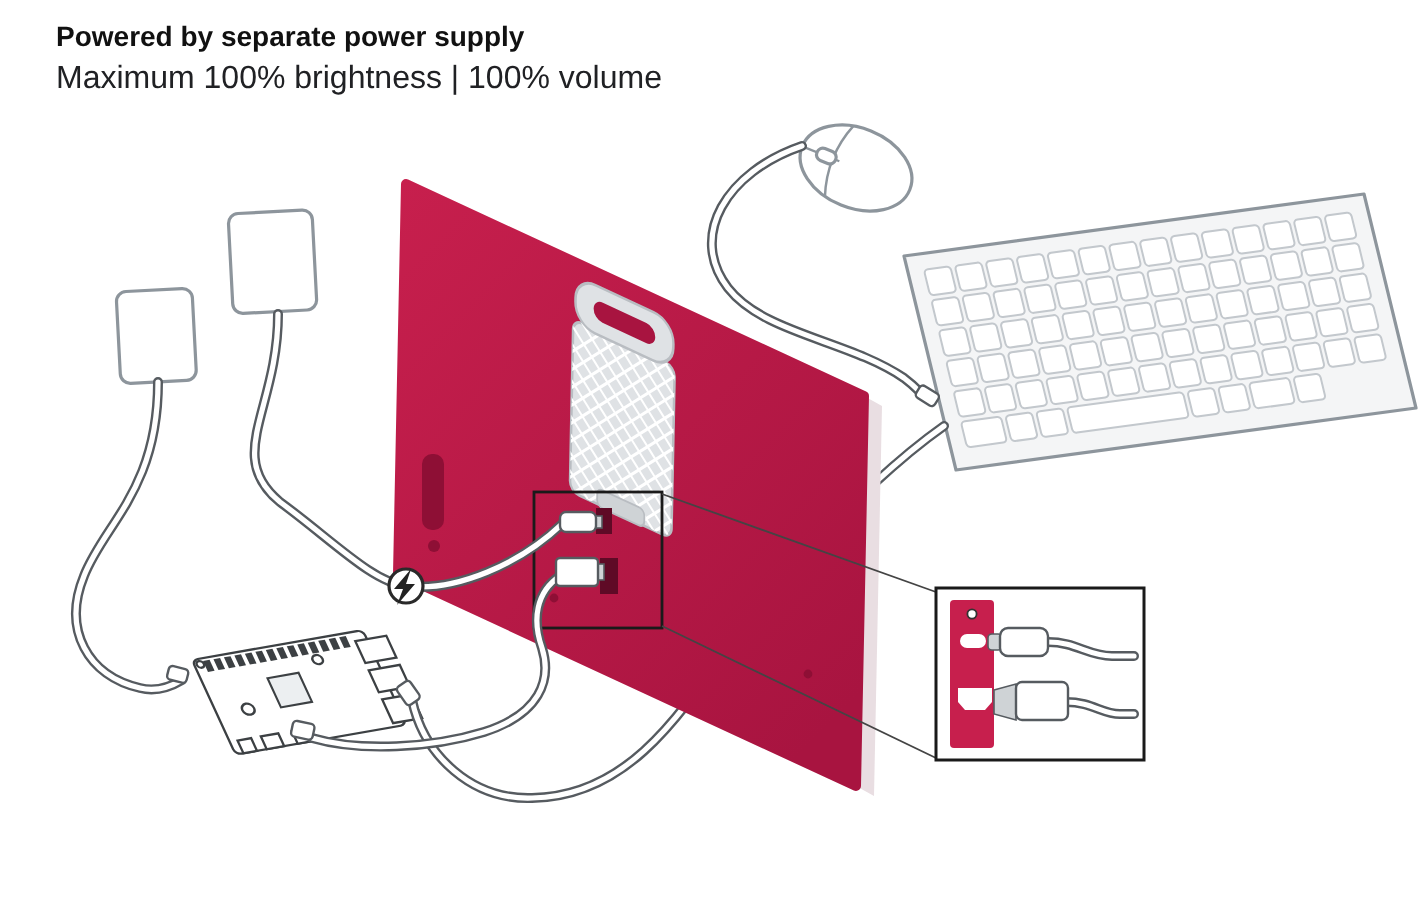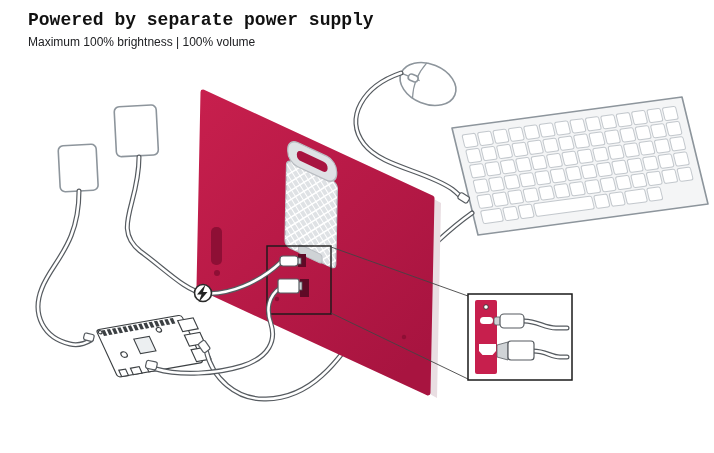--- a/index.html
+++ b/index.html
@@ -1,19 +1,19 @@
 <!DOCTYPE html>
 <html style="--monitor-red: #c71f4d; --monitor-red-dark: #a81440; --port-recess: #5f0a26; --vent-red: #8e0f35; --edge-strip: #e9dee2; --cable-outline: #565b60; --outline-gray: #8d959c; --stand-gray: #dfe2e5; --stand-edge: #b9bdc2; --callout-black: #1a1a1a;"><head>
 <meta charset="utf-8">
 <style>
   html,body{margin:0;padding:0;background:#fff;width:714px;height:453px;overflow:hidden;
     font-family:"Liberation Sans",sans-serif;position:relative;}
   .header{position:absolute;left:28px;top:10px;z-index:5;}
-  .title{font-weight:bold;font-size:18px;color:#111;font-family:Liberation Mono, monospace;}
-  .subtitle{font-size:12px;color:#202124;margin-top:5px;}
+  .title{font-weight:bold;font-size:14px;color:#111;}
+  .subtitle{font-size:16px;color:#202124;margin-top:5px;}
   svg.diagram{position:absolute;left:0;top:0;}
   .cable-under{fill:none;stroke:var(--cable-outline,#565b60);stroke-width:5;stroke-linecap:round;}
   .cable-over{fill:none;stroke:#fff;stroke-width:2.6;stroke-linecap:round;}
   .key{fill:#ffffff;stroke:#c3c8cd;stroke-width:1;}
   .pin{fill:#3c4043;}
   .lat{stroke:#ffffff;stroke-width:1.3;fill:none;}
   .plug{fill:#ffffff;stroke:var(--cable-outline,#565b60);stroke-width:1.2;}
   .plugtip{fill:#cfd3d6;stroke:var(--cable-outline,#565b60);stroke-width:0.8;}
   .outline{fill:#ffffff;stroke:var(--outline-gray,#8d959c);stroke-width:1.6;}
   .pipart{fill:#ffffff;stroke:#3c4043;stroke-width:1.2;}

